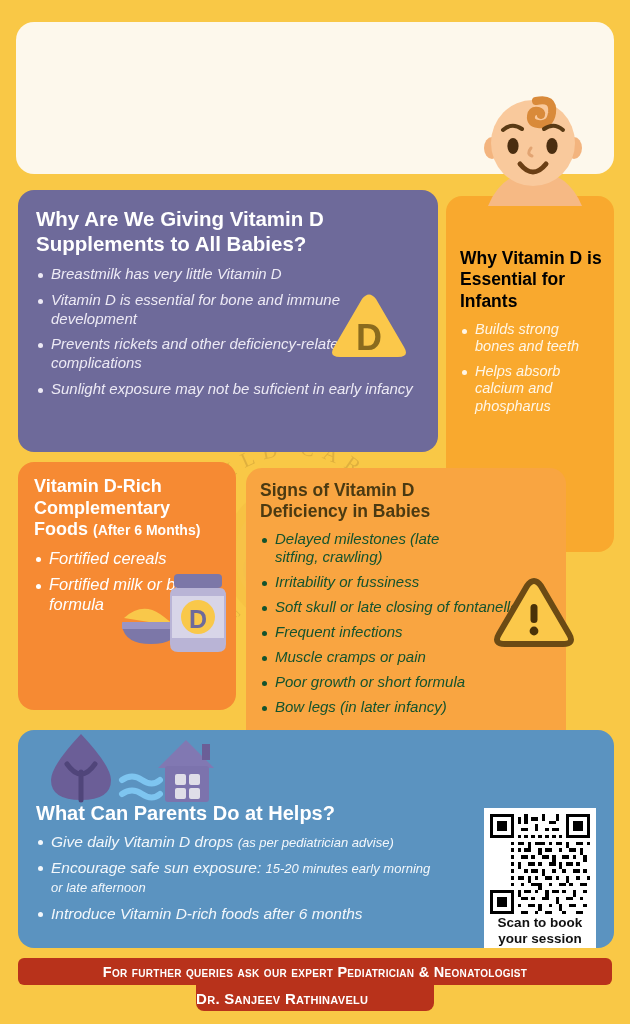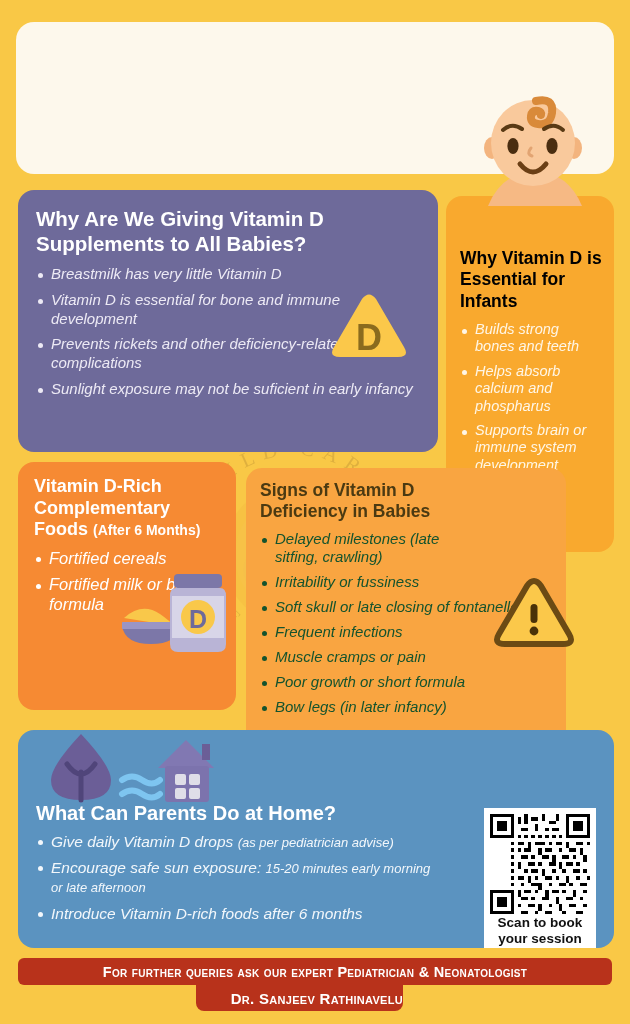--- a/index.html
+++ b/index.html
@@ -143,23 +143,23 @@
   
   .footer-bar1 {
     position: absolute; left: 18px; top: 958px;
     width: 594px; height: 27px;
     background: #B8321B; border-radius: 6px;
     display:flex; align-items:center; justify-content:center;
     z-index: 15;
   }
   .footer-bar2 {
     position: absolute; left: 196px; top: 985px;
-    width: 207px; height: 26px;
+    width: 238px; height: 26px;
     background: #B8321B; border-radius: 0 0 8px 8px;
-    display:flex; align-items:center; justify-content:flex-end;
+    display:flex; align-items:center; justify-content:flex-start;
     z-index: 15;
   }
   .footer-bar1 span, .footer-bar2 span {
     color:#fff; font-weight:700; font-size: 14.5px;
     font-variant: small-caps; letter-spacing: .3px;
     white-space: nowrap;
   }
   .footer-bar2 span { font-size: 15px; }
 </style>
 </head>
@@ -255,21 +255,20 @@
       <path d="M36,7 q7,-9 14,0 L78,55 q6,10 -6,10 L14,65 q-12,0 -6,-10 Z" fill="#FBC84A"></path>
       <text x="43" y="58" text-anchor="middle" font-family="'Liberation Sans', sans-serif" font-size="36" font-weight="700" fill="#8A6B1E">D</text>
     </svg>
   </div>
 
   <div class="card card-essential">
     <h2>Why Vitamin D is Essential for Infants</h2>
     <ul class="bul">
       <li>Builds strong bones and teeth</li>
       <li>Helps absorb calcium and phospharus</li>
-      <li>Supports brain or immune system development</li>
     </ul>
   </div>
 
   <div class="card card-foods">
     <h2><span>Vitamin D-Rich Complementary Foods</span> <span class="sub">(After 6 Months)</span></h2>
     <ul class="bul" style="margin-top:8px">
       <li>Fortified cereals</li>
       <li>Fortified milk or baby formula</li>
     </ul>
   </div>
@@ -304,21 +303,21 @@
 
   <div class="warn-ill">
     <svg viewBox="0 0 84 72" width="84" height="72">
       <path d="M35,8 q7,-10 14,0 L77,56 q6,10 -6,10 L13,66 q-12,0 -6,-10 Z" fill="#FBC84A" stroke="#6B4A14" stroke-width="6" stroke-linejoin="round"></path>
       <rect x="38.5" y="26" width="7" height="19" rx="3.5" fill="#4A3208"></rect>
       <circle cx="42" cy="53" r="4.4" fill="#4A3208"></circle>
     </svg>
   </div>
 
   <div class="card card-home">
-    <h2>What Can Parents Do at Home?</h2>
+    <h2>What Can Parents Do at Helps?</h2>
     <ul class="bul">
       <li><span>Give daily Vitamin D drops </span><span class="sub">(as per pediatrician advise)</span></li>
       <li style="width:400px"><span>Encourage safe sun exposure: </span><span class="sub">15-20 minutes early morning or late afternoon</span></li>
       <li><span>Introduce Vitamin D-rich foods after 6 months</span></li>
     </ul>
   </div>
 
   <div class="home-ill">
     <svg viewBox="0 0 180 88" width="180" height="88">
 

